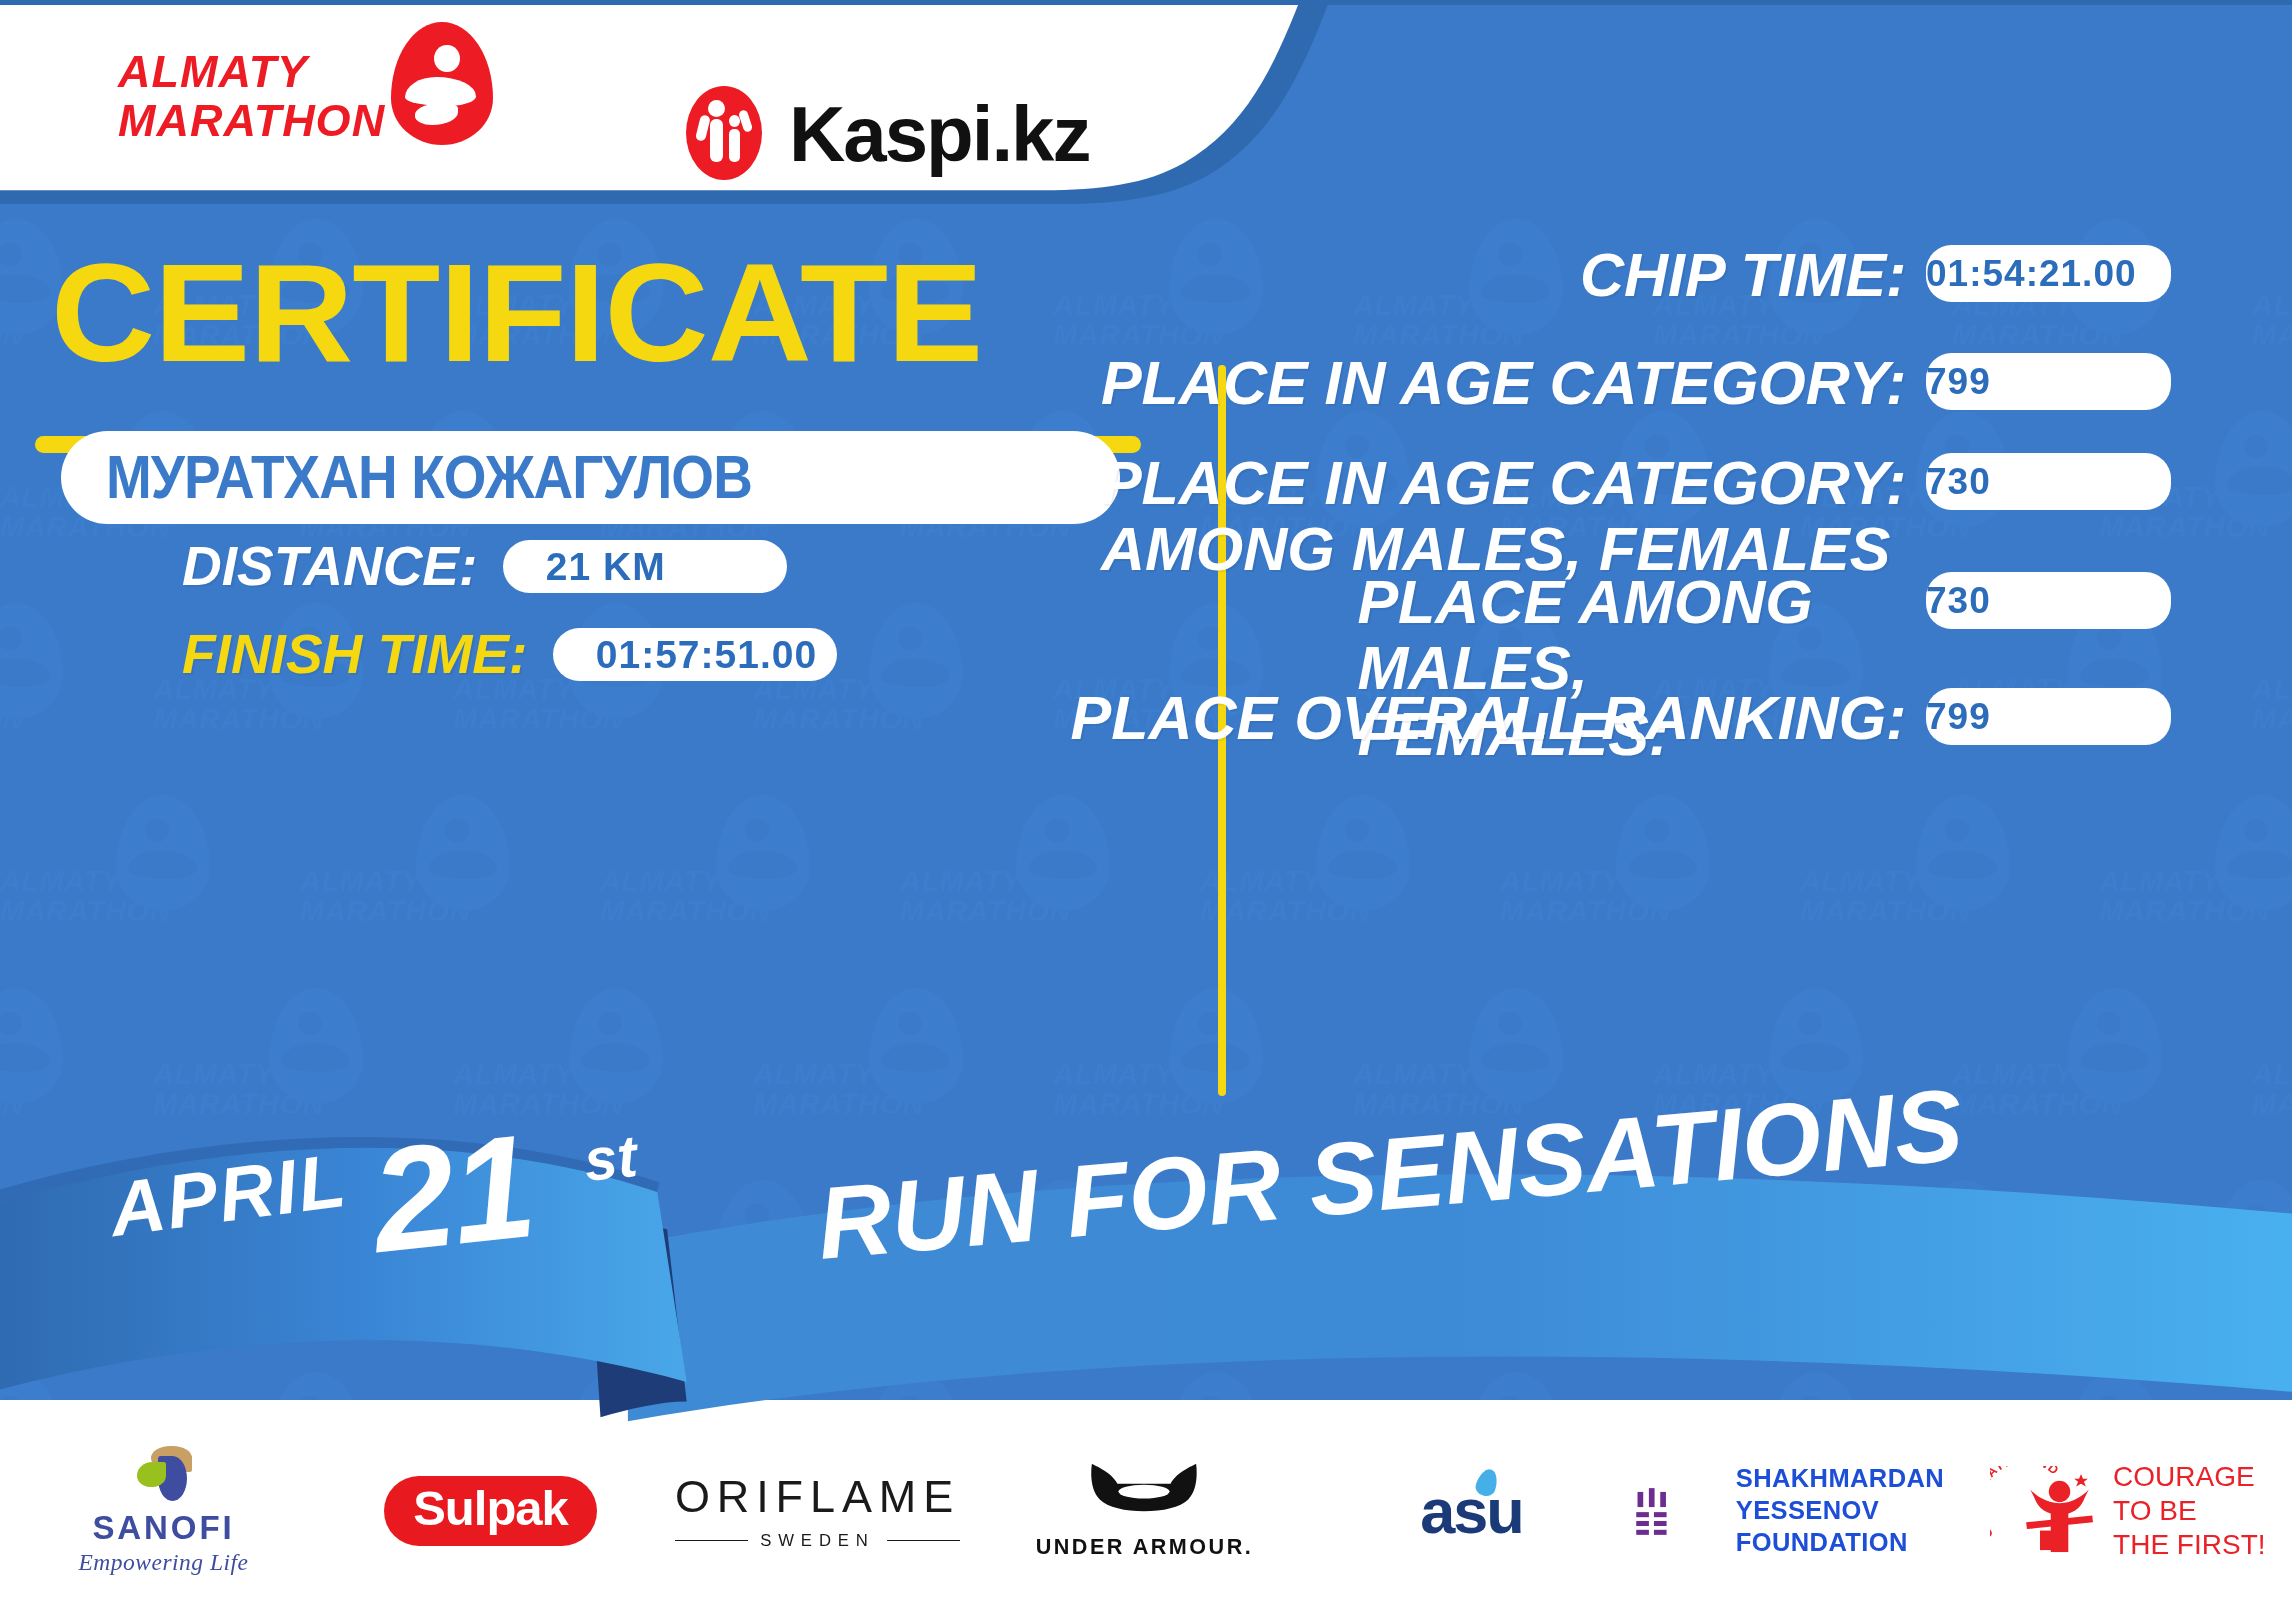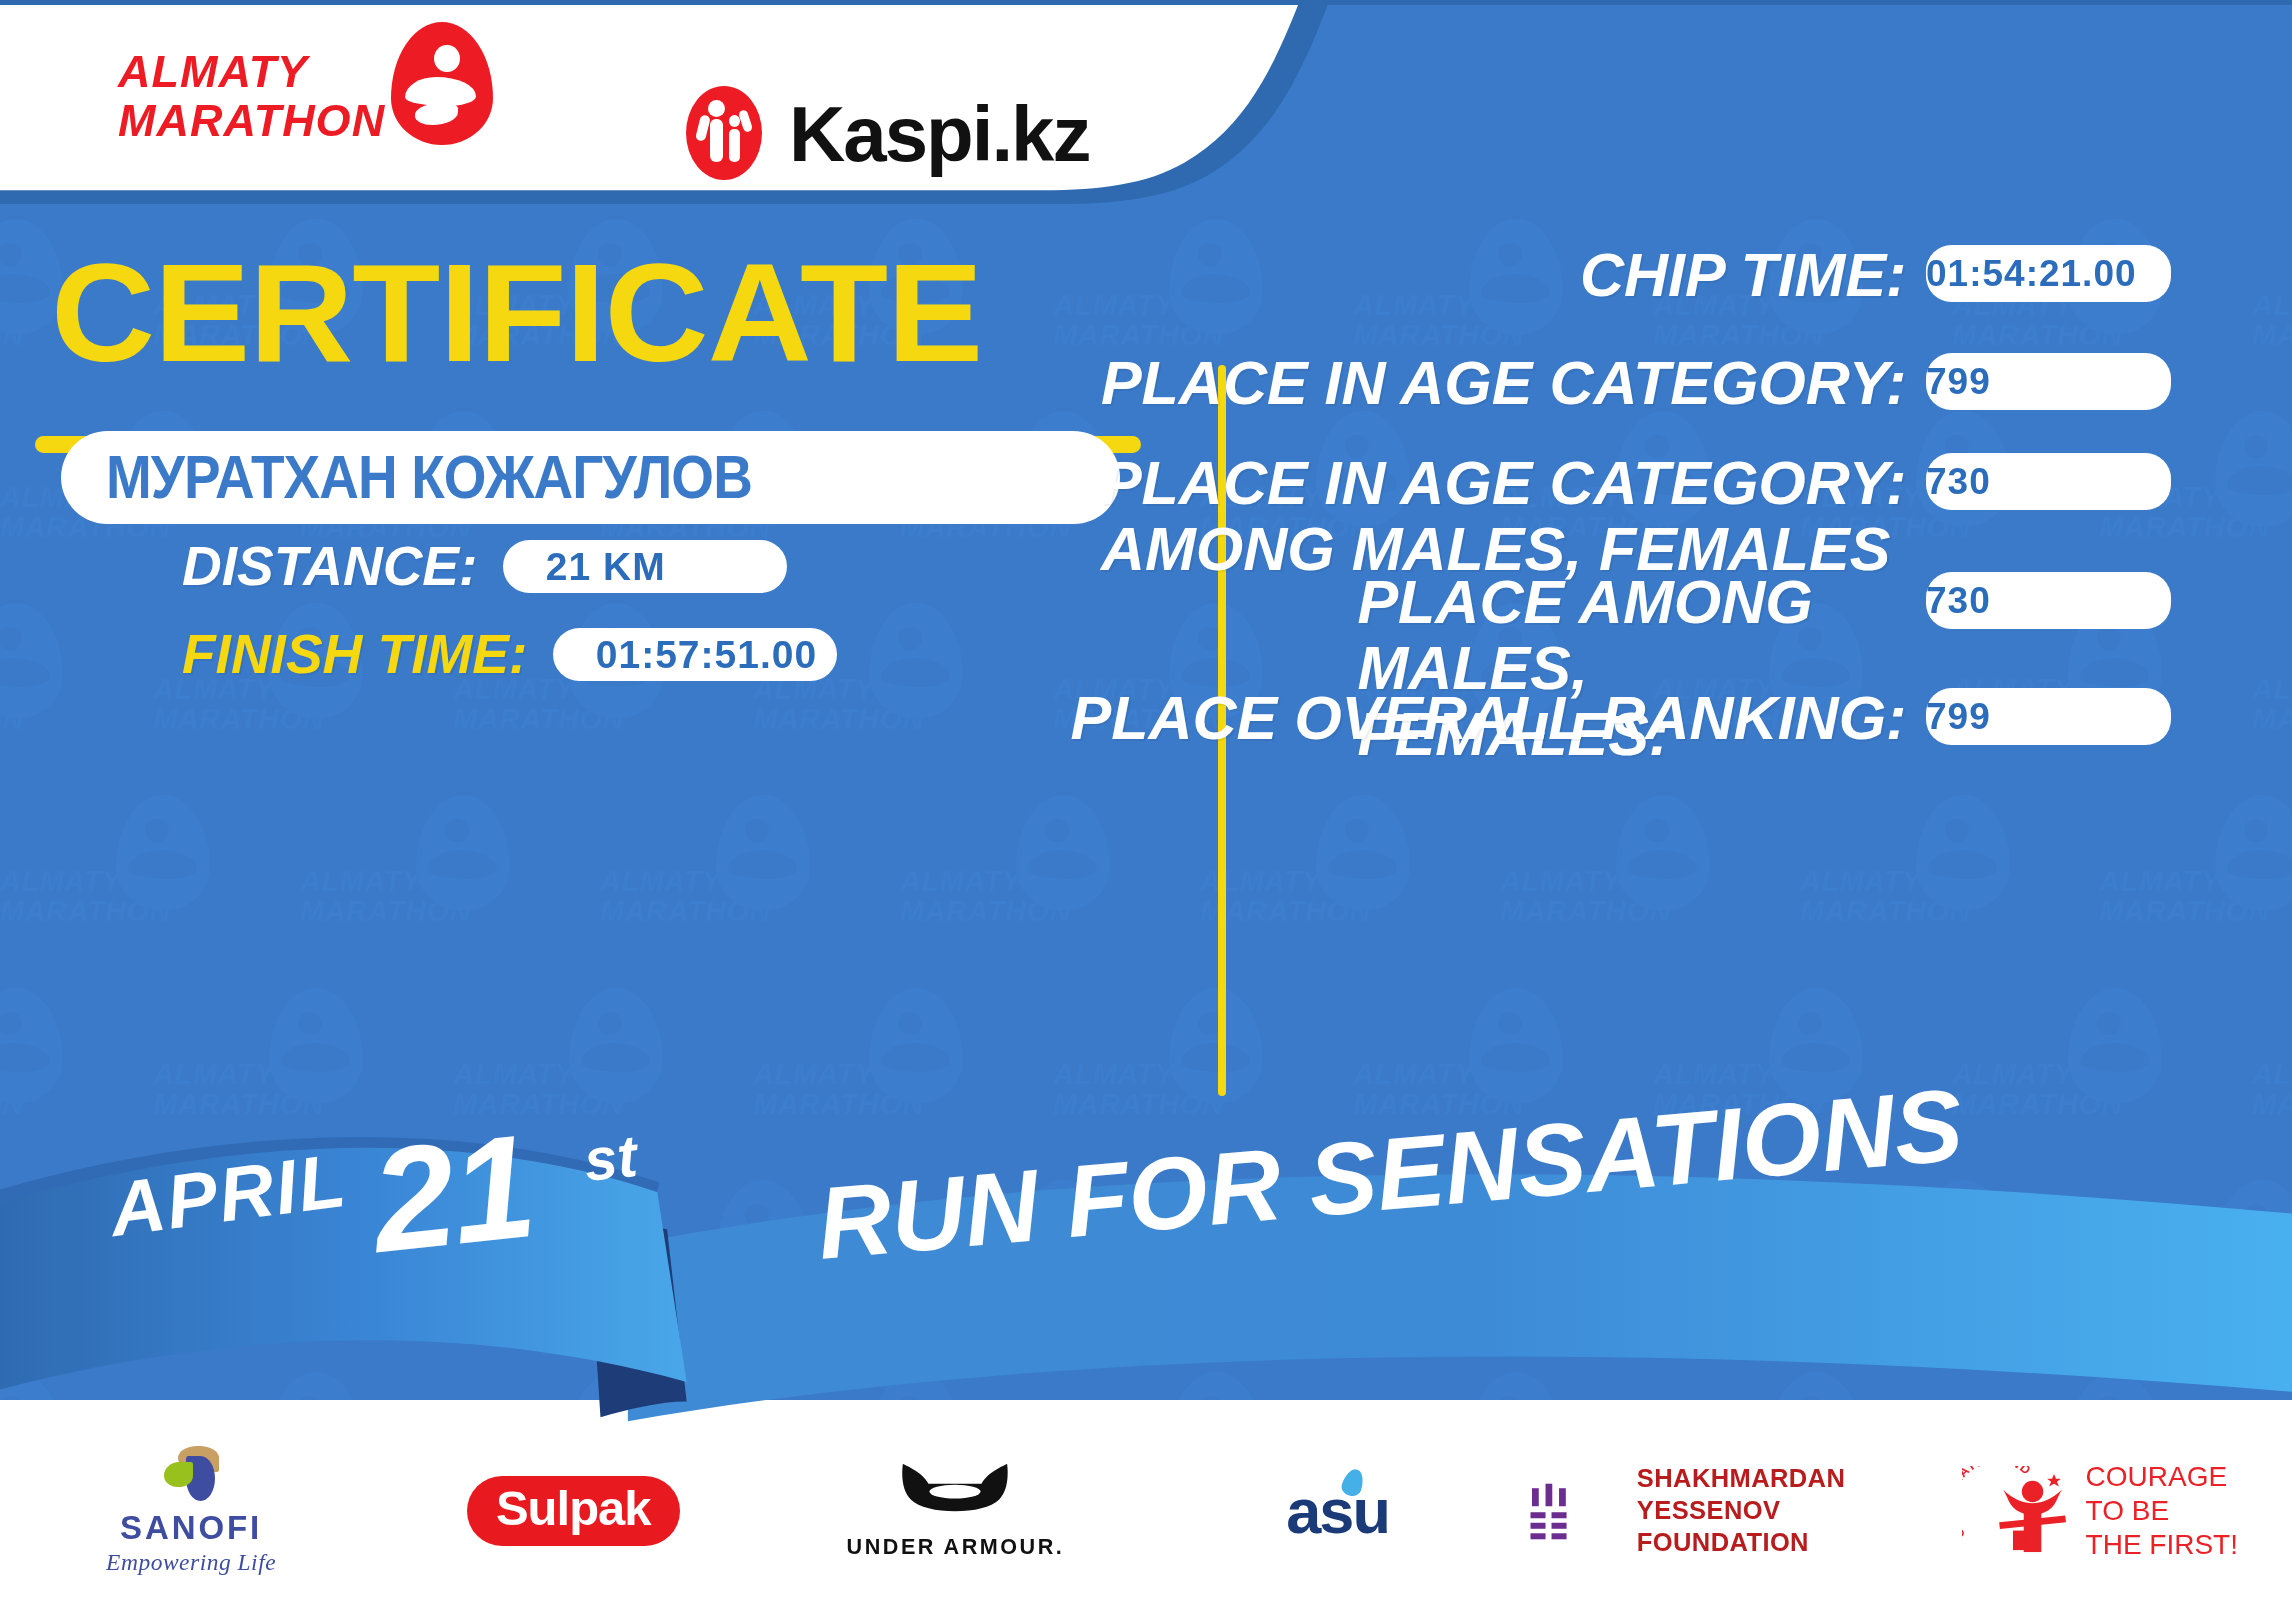--- a/index.html
+++ b/index.html
@@ -203,21 +203,21 @@
   .ua{display:flex;flex-direction:column;align-items:center;gap:7.8px;}
   .ua-mark{width:116px;height:65px;}
   .ua-word{color:#111;font-weight:bold;font-size:21.6px;letter-spacing:2.5px;font-family:"Liberation Sans",sans-serif;}
   
   .asu{position:relative;}
   .asu-word{color:#1a3a78;font-size:63px;font-weight:bold;font-family:"Liberation Sans",sans-serif;letter-spacing:-2px;}
   .asu-dot{position:absolute;left:57px;top:-5.9px;width:19.6px;height:27.4px;background:#45b0e8;border-radius:50% 50% 50% 50%/ 70% 70% 30% 30%;transform:rotate(18deg);}
   
   .yes{display:flex;align-items:center;gap:21.6px;}
   .yes-mark{width:61px;height:73px;}
-  .yes-txt{color:#b91c1c;font-weight:bold;font-size:25.5px;line-height:1.25;font-family:"Liberation Sans Narrow","Liberation Sans",sans-serif;letter-spacing:0.4px;margin-left:40px;}
+  .yes-txt{color:#1d4ed8;font-weight:bold;font-size:25.5px;line-height:1.25;font-family:"Liberation Sans Narrow","Liberation Sans",sans-serif;letter-spacing:0.4px;margin-left:40px;}
   
   .cour{display:flex;align-items:center;gap:13.7px;}
   .cour-mark{position:relative;width:106px;height:94px;}
   .cour-arc{
     position:absolute;left:-3.9px;top:2px;width:80px;height:80px;
   }
   .cour-txt{color:#ea2127;font-size:28px;line-height:1.22;font-family:"Liberation Sans",sans-serif;}
 
   .thin-top{position:absolute;left:0;top:0;width:2293px;height:4.9px;background:#2f6ab0;z-index:30;}
 </style>
@@ -672,20 +672,30 @@
         </div>
         <div class="sanofi-word">SANOFI</div>
         <div class="sanofi-tag">Empowering Life</div>
       </div>
     </div>
 
     <div class="sp">
       <div class="sulpak">Sulpak</div>
     </div>
 
+    <div class="sp">
+      <div class="oriflame">
+        <div class="ori-word">ORIFLAME</div>
+        <div class="ori-sub">
+          <span class="ln"></span>
+          <span class="sw">SWEDEN</span>
+          <span class="ln"></span>
+        </div>
+      </div>
+    </div>
 
     <div class="sp">
       <div class="ua">
         <svg class="ua-mark" viewBox="0 0 118 66">
           <path d="M6,2 C6,2 26,10 32,22 L86,22 C92,10 112,2 112,2 C112,2 116,26 104,38 C96,46 78,50 59,50 C40,50 22,46 14,38 C2,26 6,2 6,2 Z" fill="#111"></path>
           <ellipse cx="59" cy="30" rx="26" ry="7" fill="#fff"></ellipse>
         </svg>
         <div class="ua-word">UNDER ARMOUR.</div>
       </div>
     </div>

